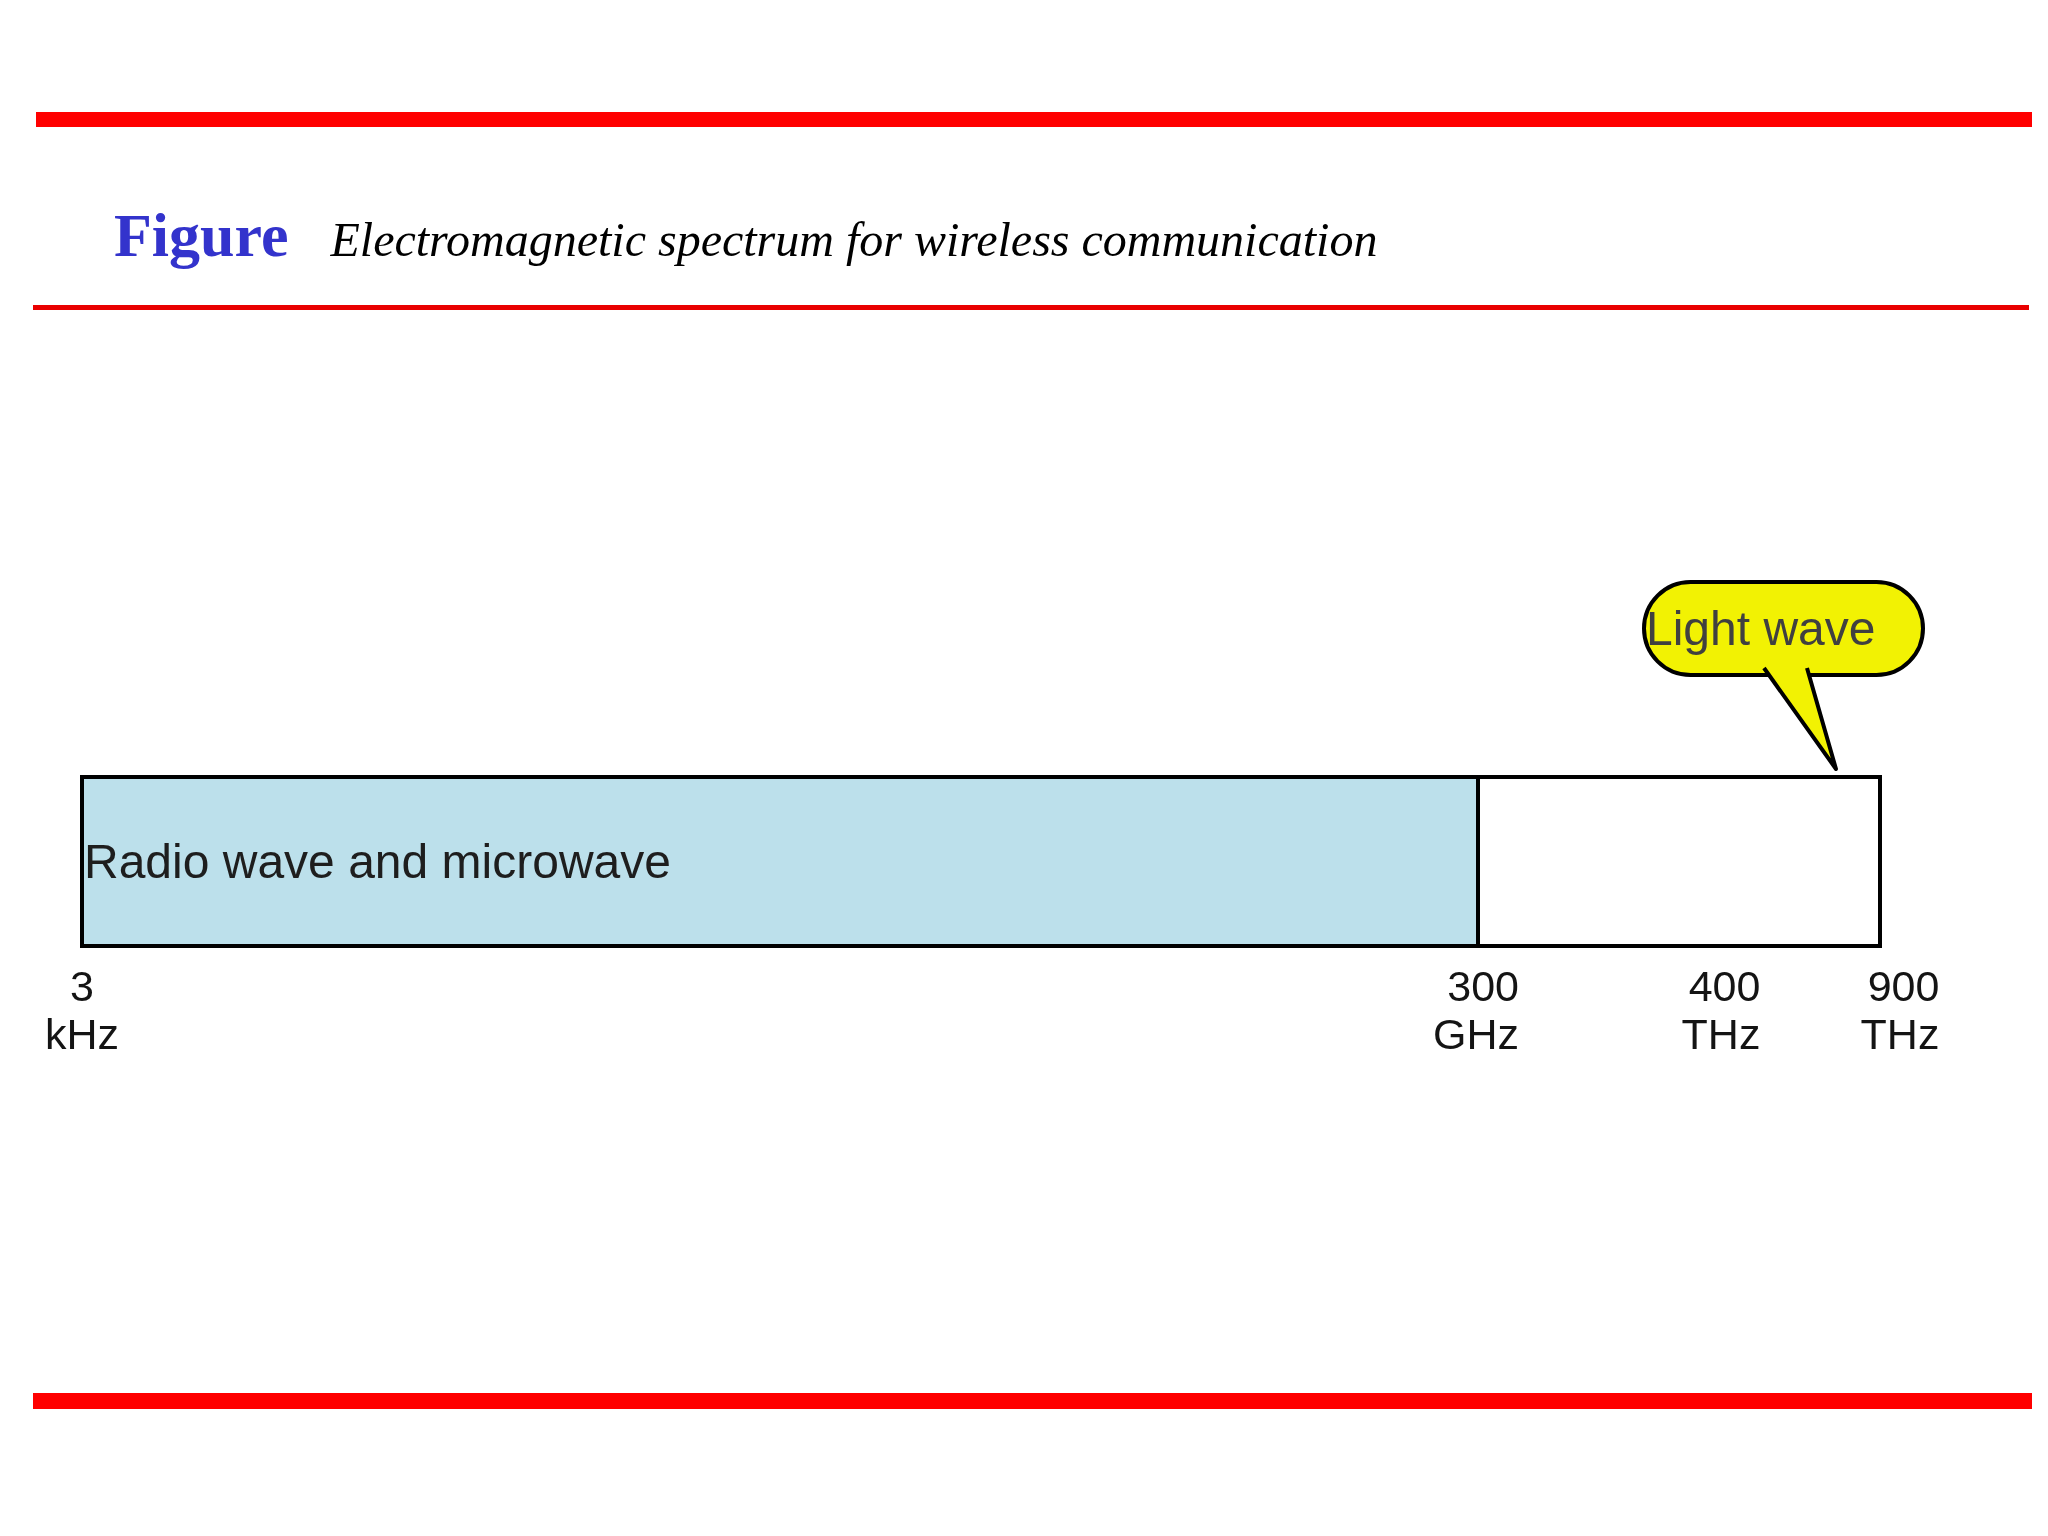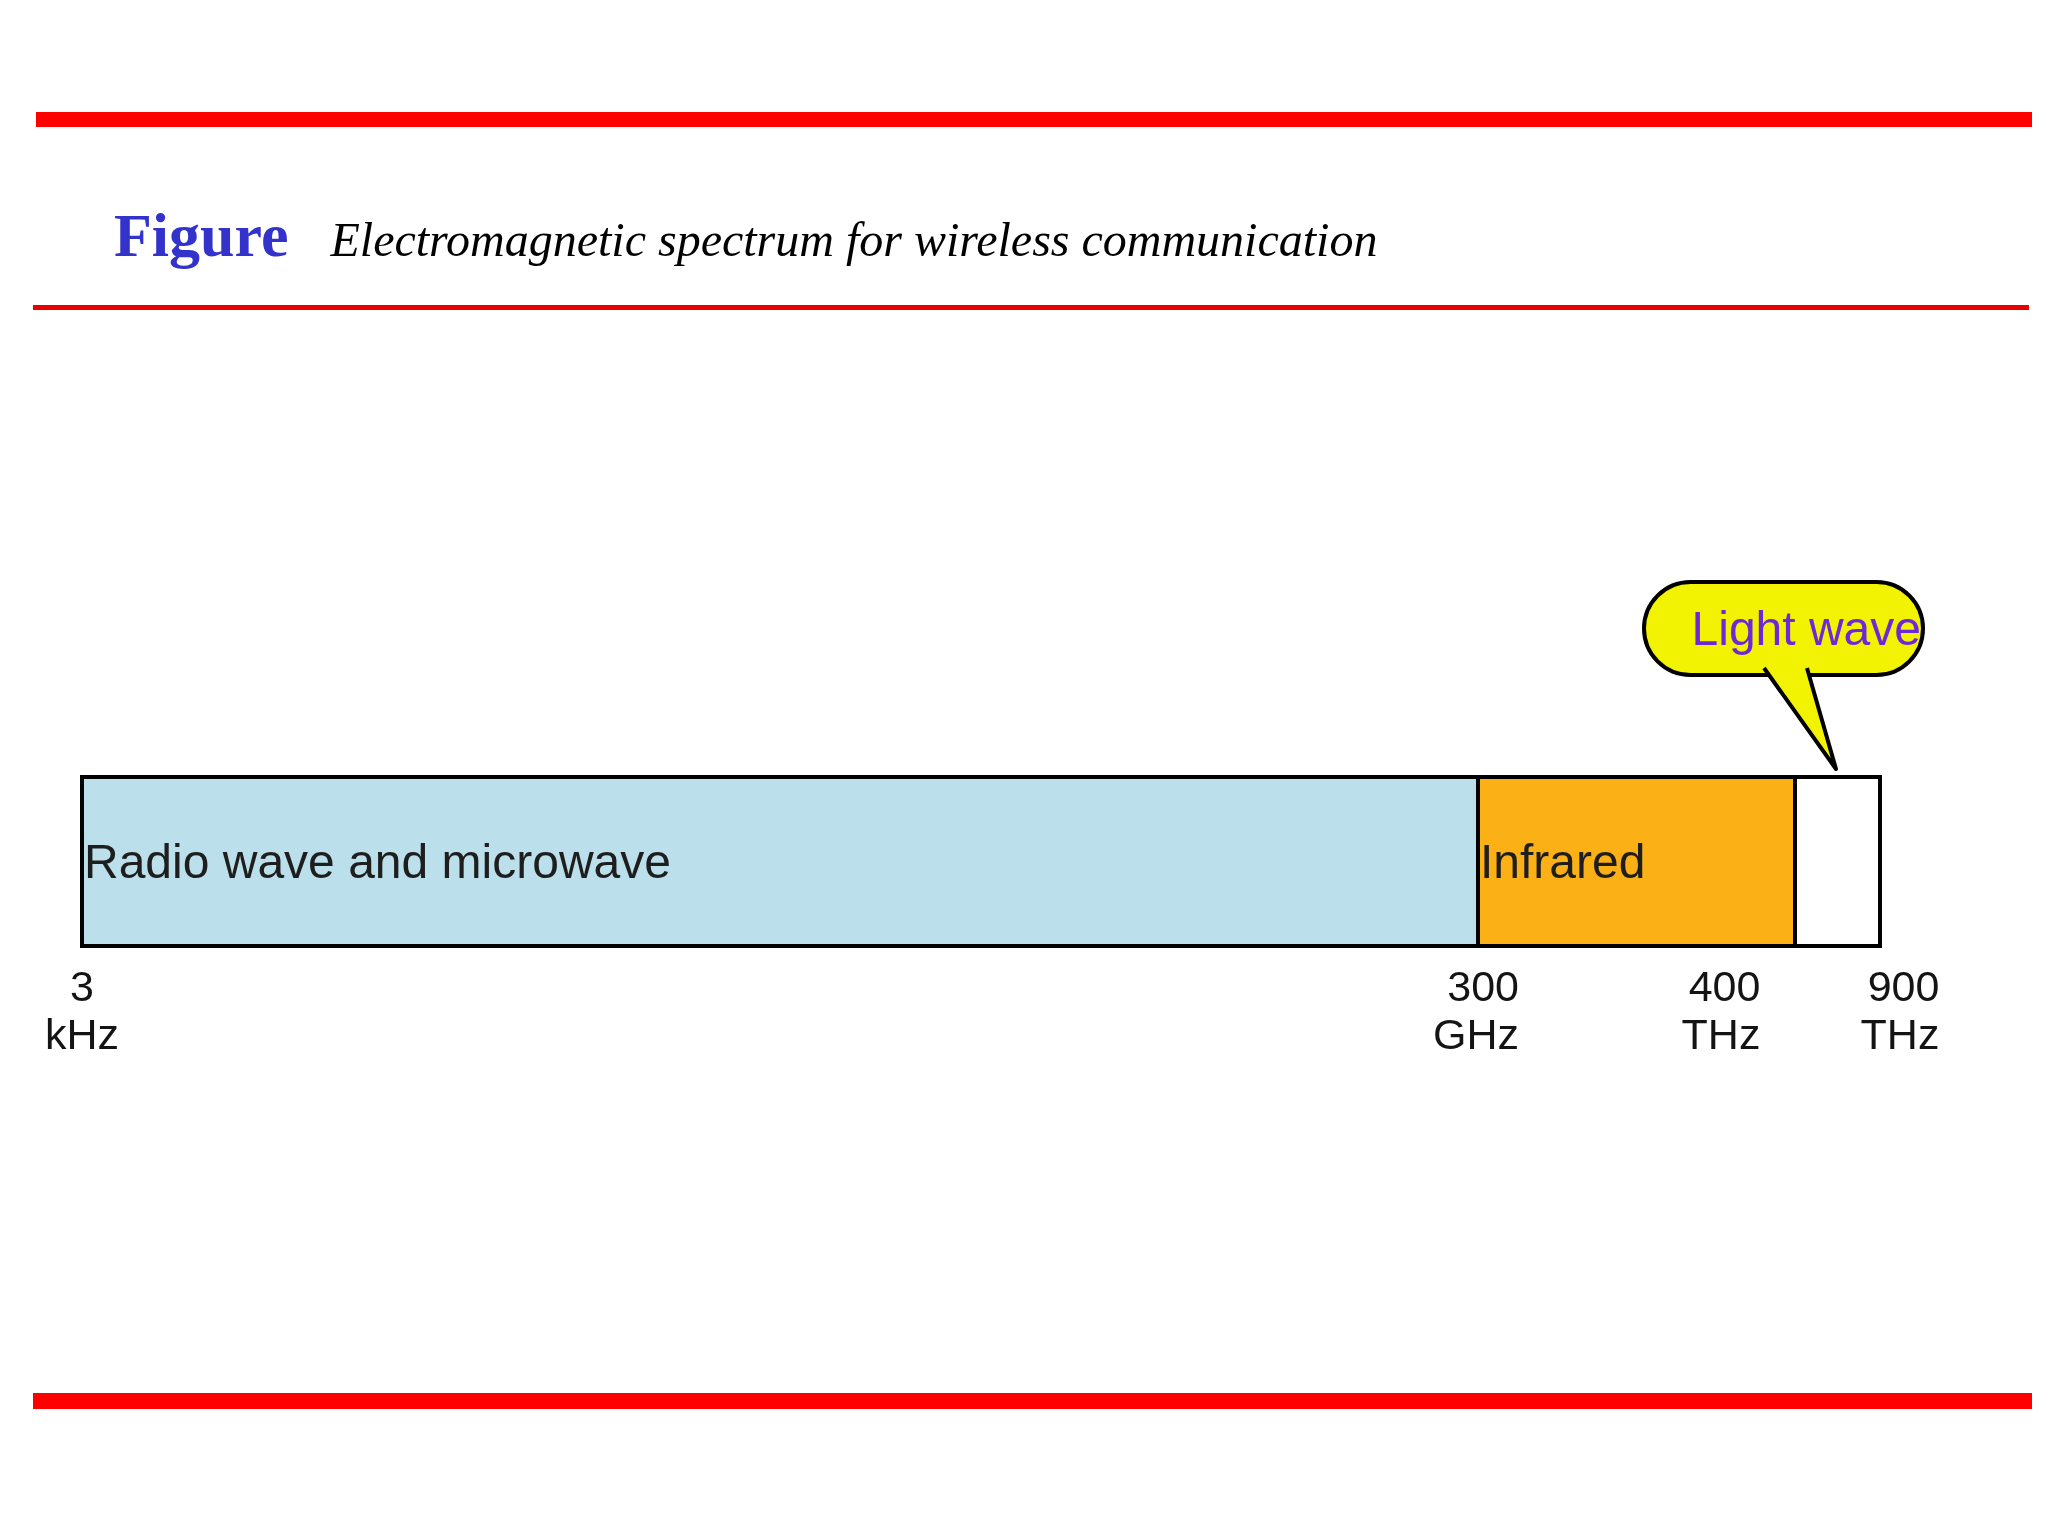--- a/index.html
+++ b/index.html
@@ -95,23 +95,23 @@
     left: 1642px;
     top: 580px;
     width: 283px;
     height: 97px;
     box-sizing: border-box;
     background: #f2f203;
     border: 4px solid #000000;
     border-radius: 52px;
     display: flex;
     align-items: center;
-    justify-content: flex-end;
+    justify-content: flex-start;
     font-size: 48px;
-    color: #6d28d9;
+    color: #404040;
     z-index: 2;
     white-space: nowrap;
   }
   .callout-tail {
     position: absolute;
     left: 1740px;
     top: 600px;
     width: 130px;
     height: 180px;
     z-index: 3;
@@ -128,23 +128,20 @@
   <div class="title-row">
     <span class="fig-label">Figure</span>
     <span class="fig-caption">Electromagnetic spectrum for wireless communication</span>
   </div>
 
   <div class="rule rule-thin"></div>
 
   <div class="spectrum-bar">
     <div class="seg seg-radio">
       <span>Radio wave and microwave</span>
-    </div>
-    <div class="seg seg-infrared">
-      <span>Infrared</span>
     </div>
     <div class="seg seg-light">
       <span></span>
     </div>
   </div>
 
   <div class="tick tick-3">
     <div>3</div>
     <div>kHz</div>
   </div>

